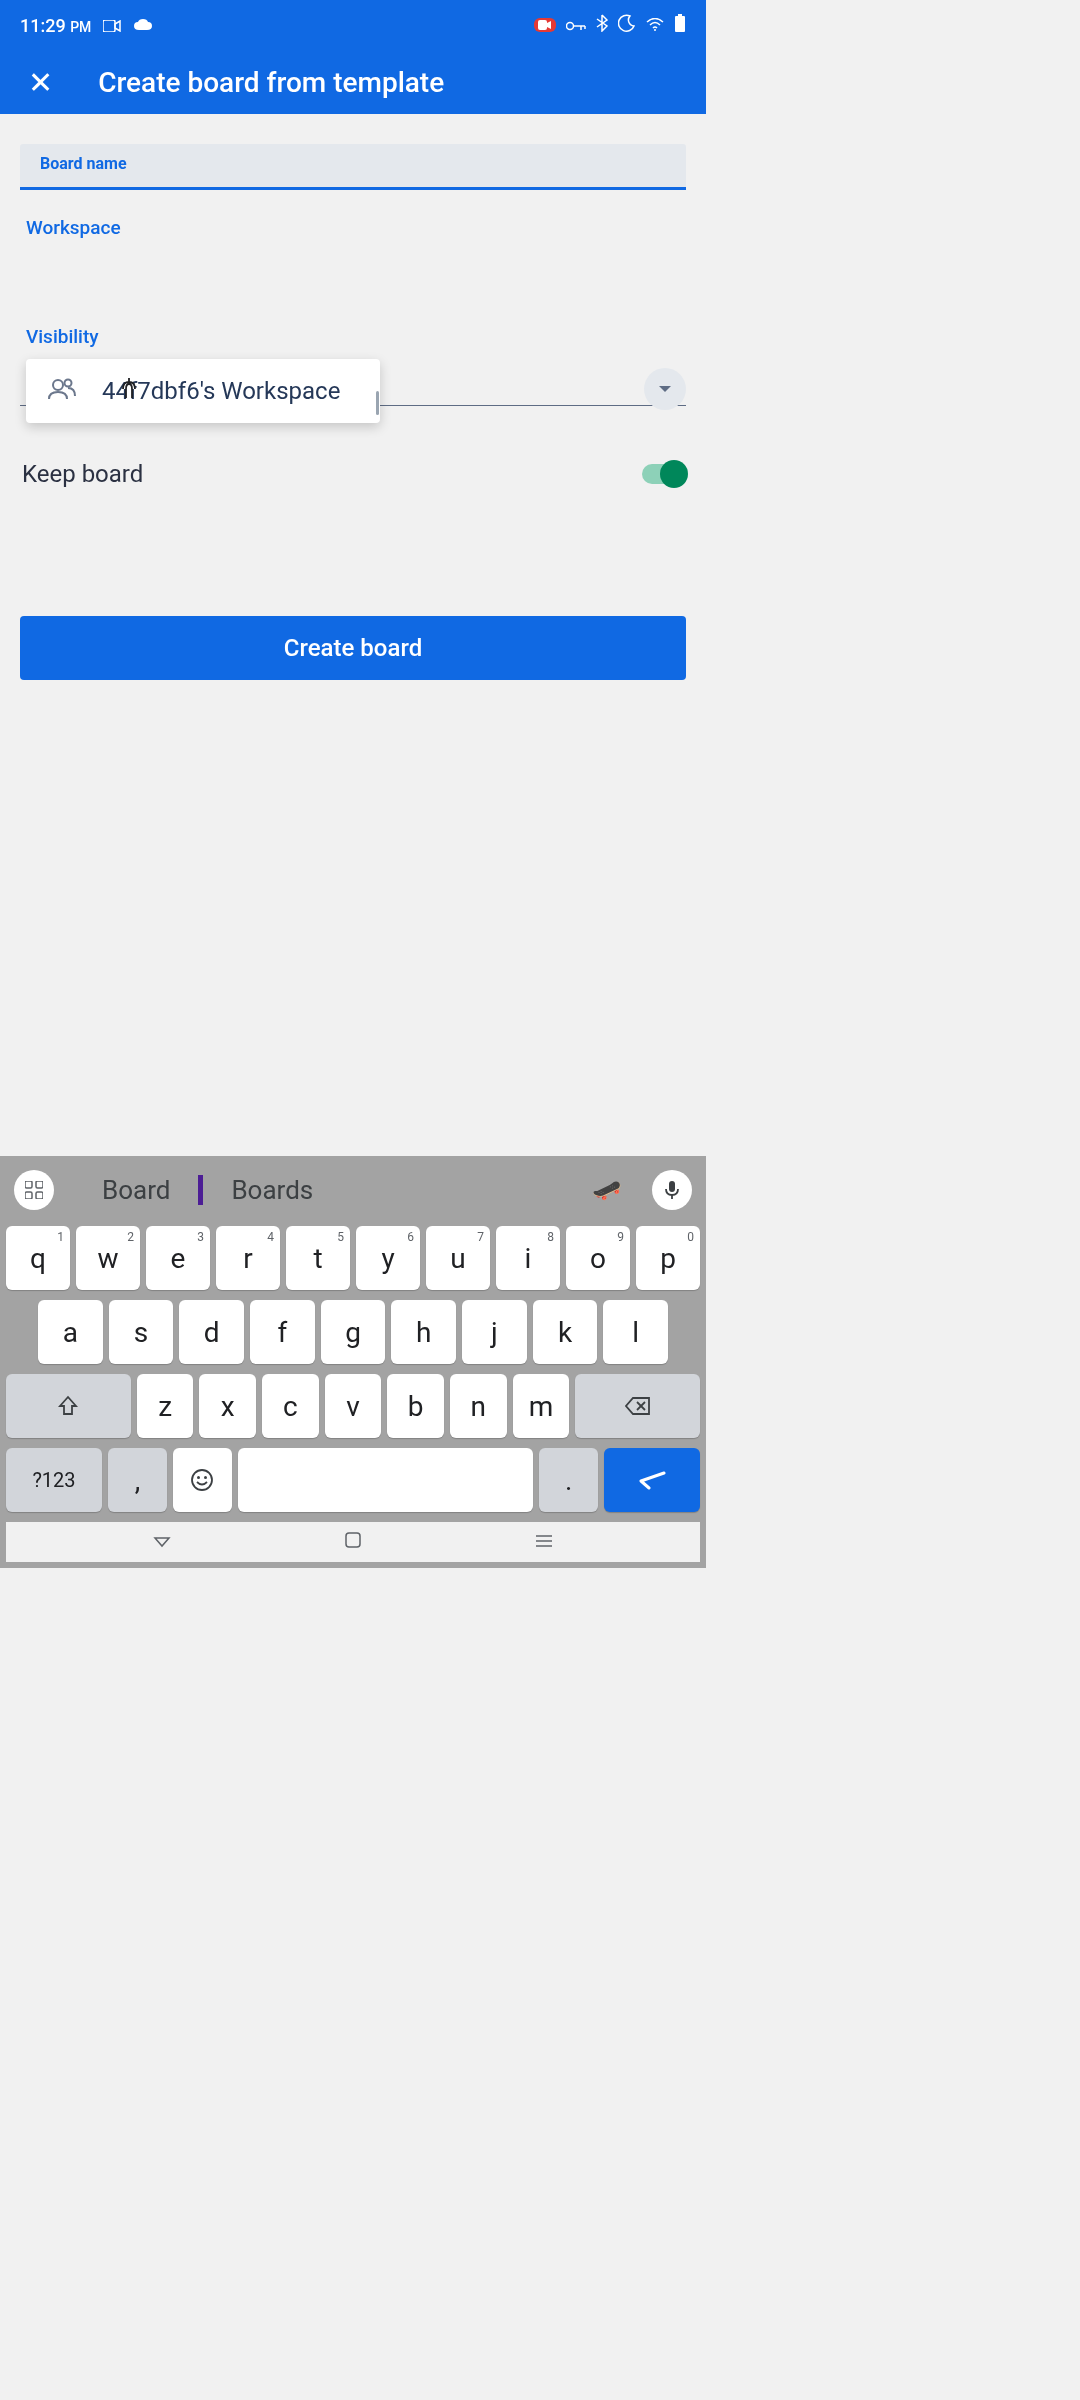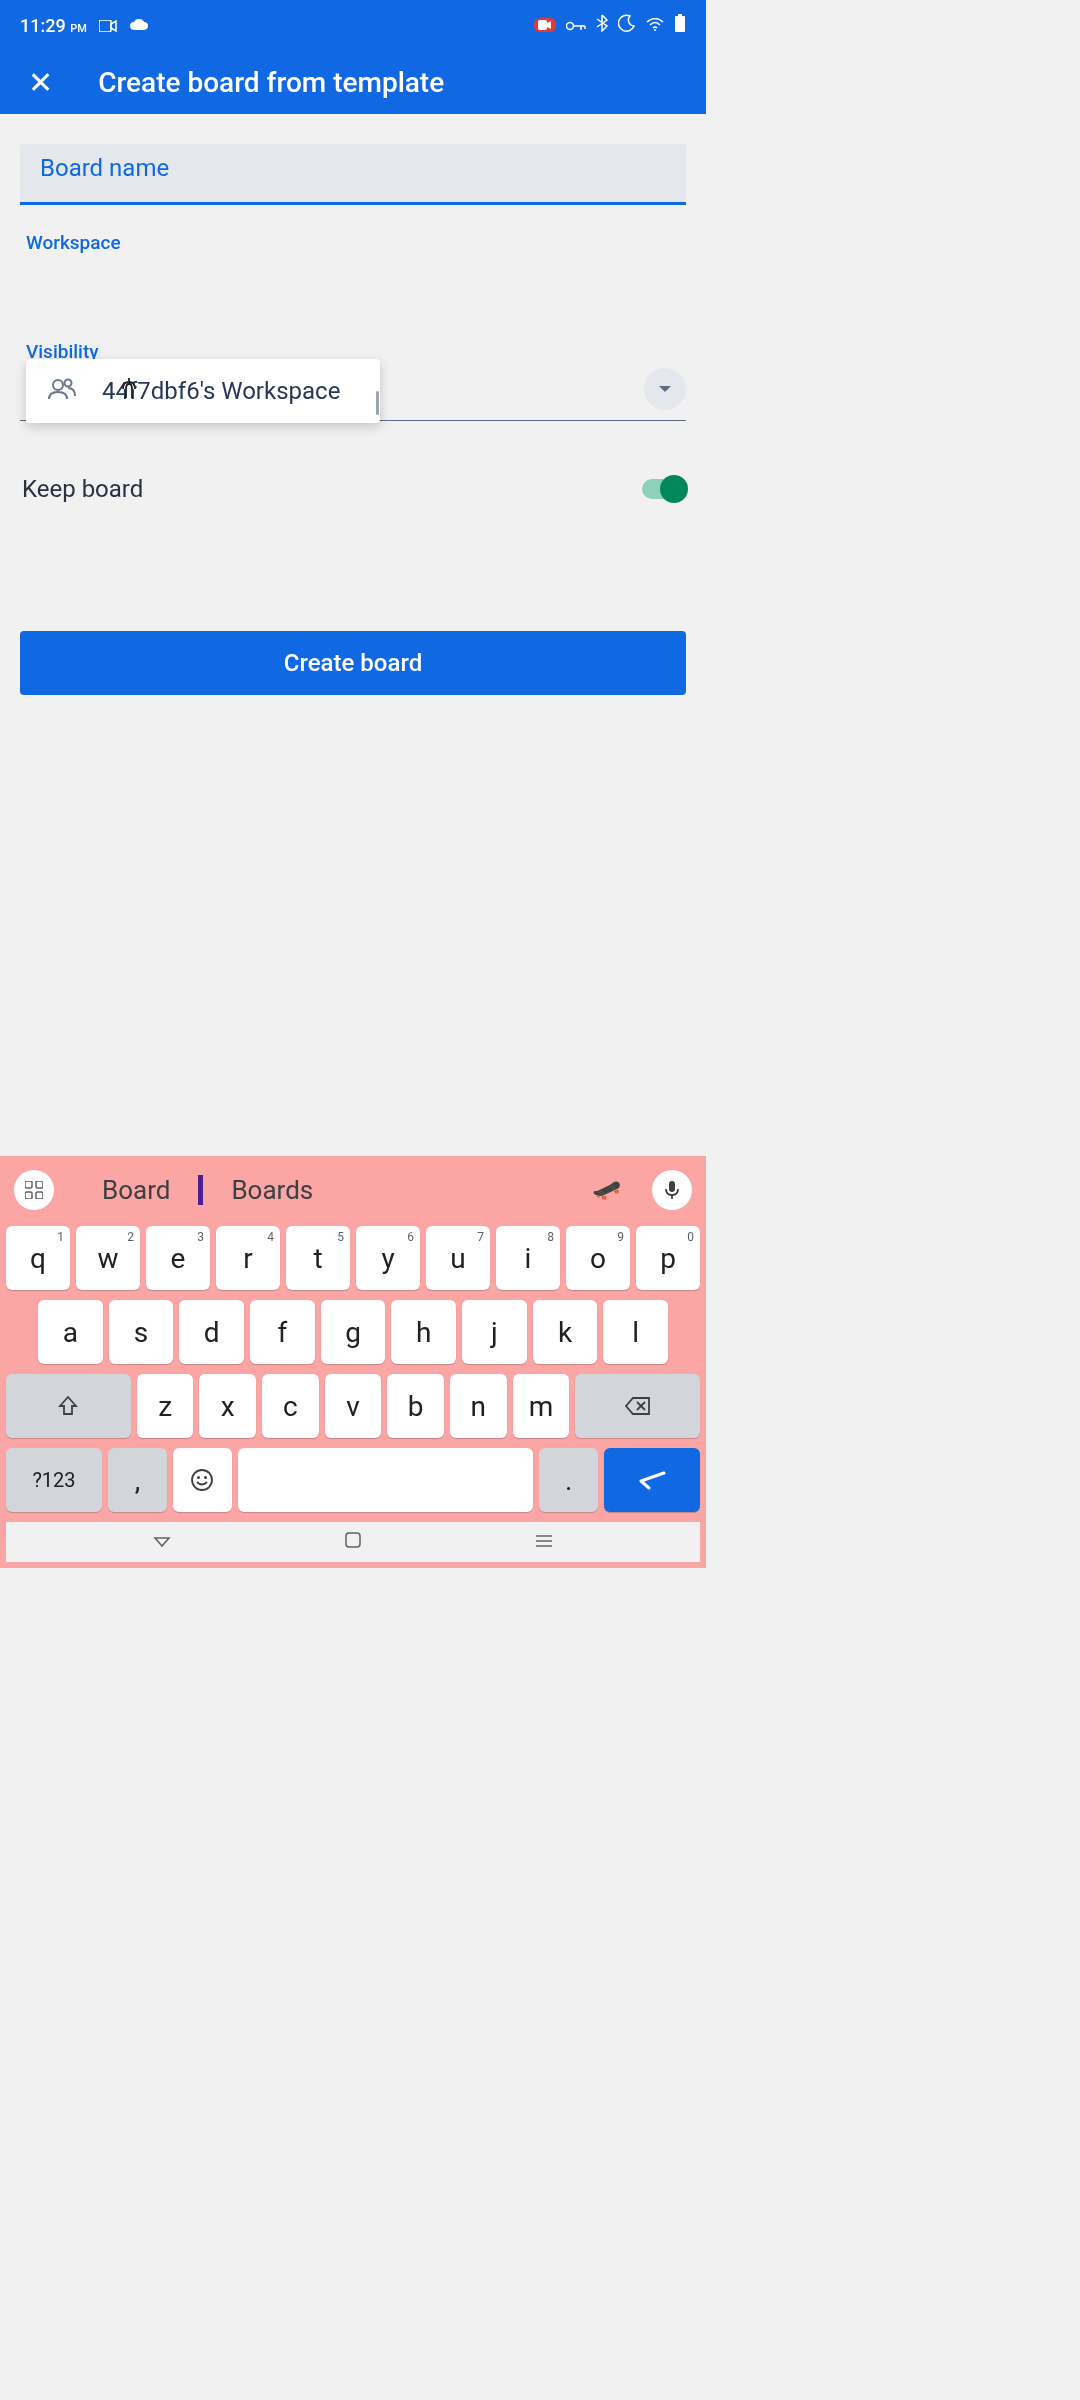--- a/index.html
+++ b/index.html
@@ -25,21 +25,21 @@
       color: white;
     }
     .status-left {
       display: flex;
       align-items: center;
       gap: 12px;
       font-size: 18px;
       font-weight: 500;
     }
     .pm-text {
-      font-size: 11px;
+      font-size: 14px;
       font-weight: 500;
     }
     .status-right {
       display: flex;
       align-items: center;
       gap: 10px;
       font-size: 18px;
     }
     .rec-badge {
       background: #e53935;
@@ -70,23 +70,22 @@
       padding: 30px 20px;
     }
     .field-card {
       background: #e4e8ed;
       padding: 10px 20px 14px;
       border-bottom: 3px solid #1069e3;
       border-radius: 3px 3px 0 0;
     }
     .field-label {
       color: #1069e3;
-      font-size: 24px;
-      font-weight: 400;
-      margin-bottom: 6px;
+      font-size: 16px;
+      font-weight: 700;
     }
     .field-value {
       color: #253858;
       font-size: 25px;
       font-weight: 400;
     }
     .section-label {
       color: #1069e3;
       font-size: 19px;
       font-weight: 500;
@@ -185,21 +184,21 @@
       text-align: center;
       padding: 18px;
       margin-top: 128px;
       border-radius: 4px;
     }
     .keyboard {
       position: absolute;
       bottom: 0;
       left: 0;
       right: 0;
-      background: #fca5a5;
+      background: #a3a3a3;
       padding: 10px 6px 6px;
     }
     .suggestion-bar {
       display: flex;
       align-items: center;
       padding: 4px 8px 16px;
       gap: 0;
     }
     .app-grid-btn {
       width: 40px;

